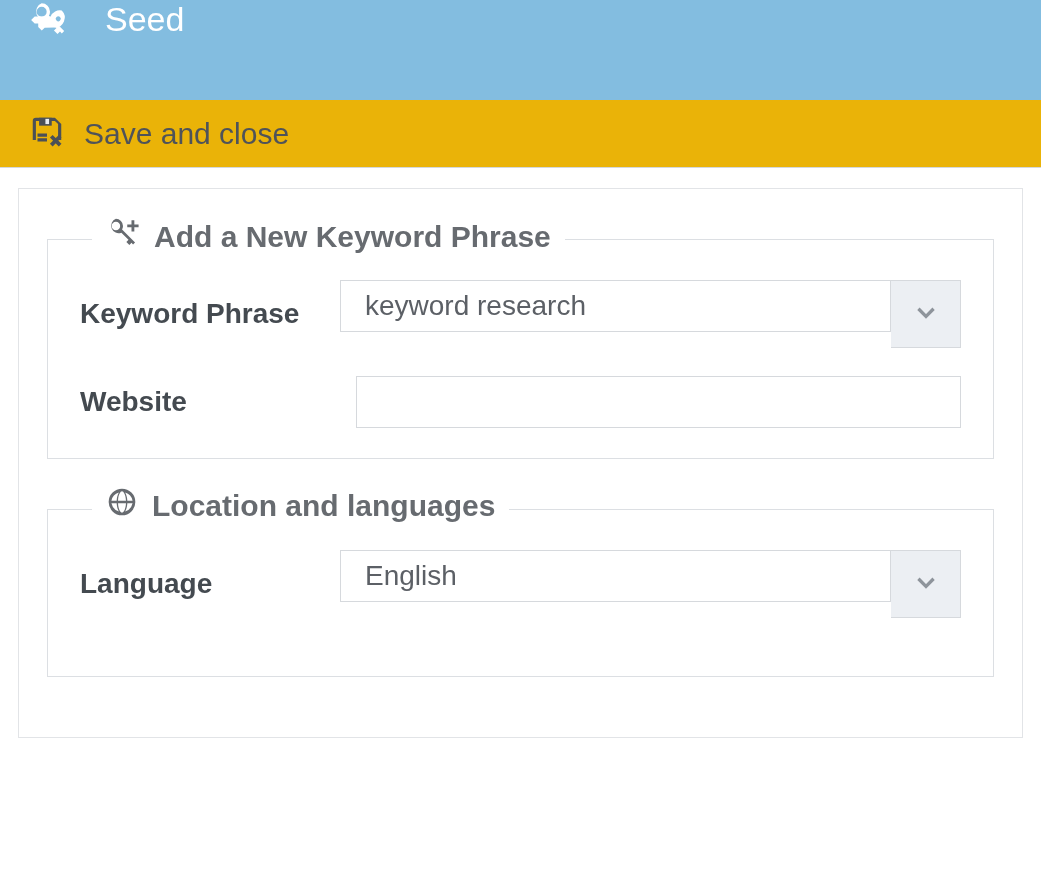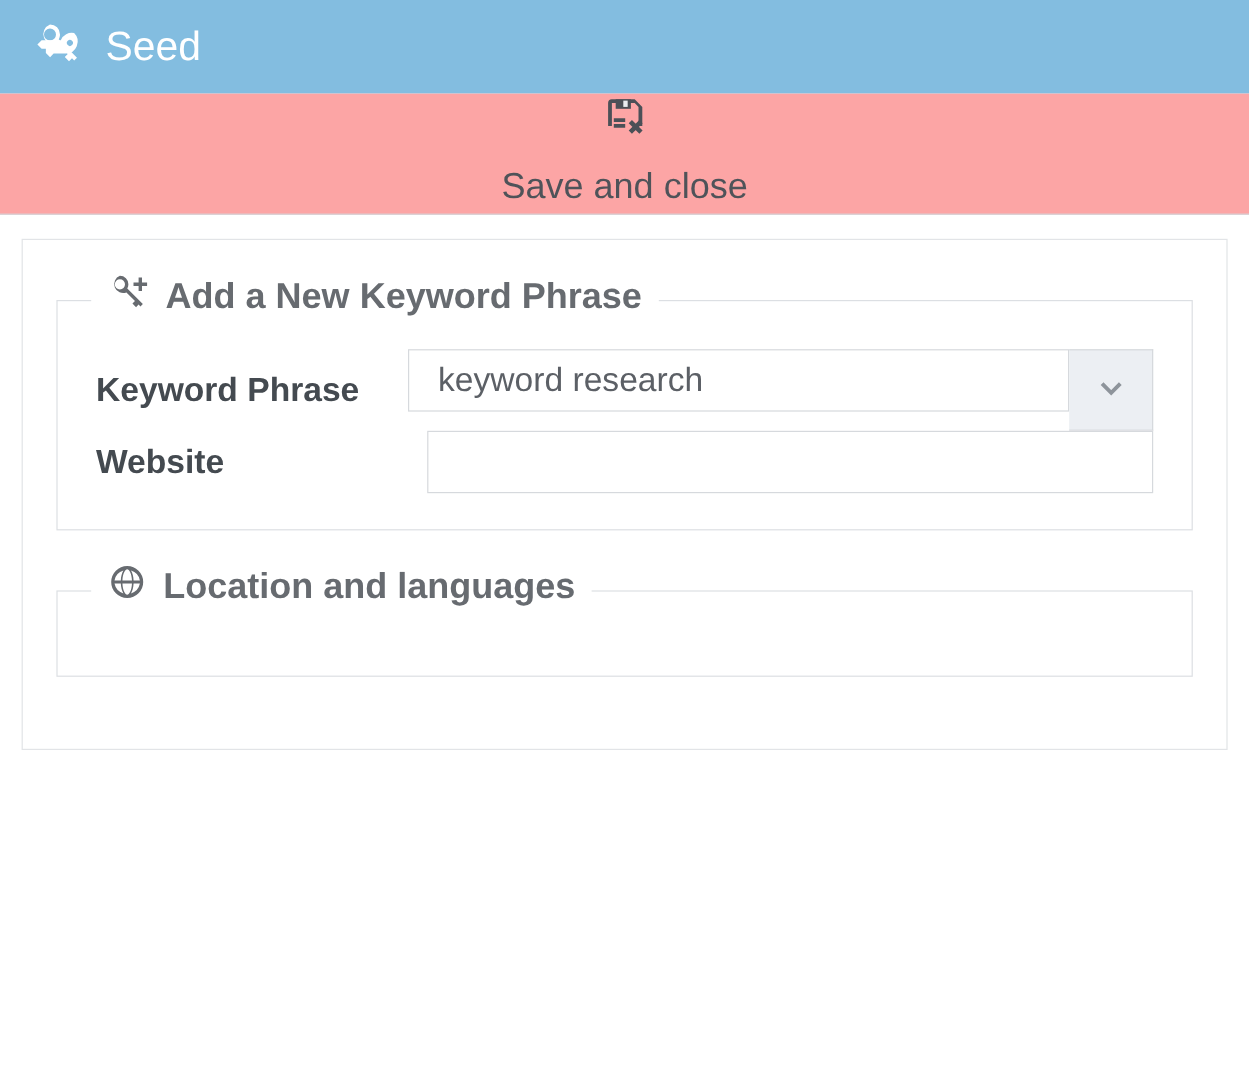--- a/index.html
+++ b/index.html
@@ -5,42 +5,40 @@
   * { box-sizing: border-box; margin: 0; padding: 0; }
   body {
     font-family: "Segoe UI", "Helvetica Neue", Arial, sans-serif;
     background: #ffffff;
     color: #555a60;
     width: 1041px;
   }
   
   .header-bar {
     background: #83bde0;
-    height: 78px;
-    display: flex;
-    align-items: center;
+    height: 100px;
+    display: flex;
     padding: 0 30px;
-    gap: 18px;
+    gap: 35px;
   }
   .header-bar .title {
     color: #ffffff;
     font-size: 34px;
     font-weight: 400;
   }
   .header-bar svg { fill: #ffffff; }
   
   .toolbar {
-    background: #fca5a5;
+    background: #eab308;
     border-bottom: 1px solid #d4d8dc;
-    height: 101px;
+    height: 68px;
     display: flex;
     align-items: center;
     padding: 0 28px;
     gap: 18px;
-    flex-direction: column;
   }
   .toolbar .save-icon { color: #4b5057; }
   .toolbar .save-label {
     font-size: 30px;
     color: #4f5359;
   }
   
   .content {
     padding: 20px 18px 40px 18px;
   }
@@ -52,35 +50,36 @@
   .fbox {
     margin: 0 28px 30px 28px;
     border: 1px solid #dcdfe3;
     position: relative;
     padding: 40px 32px 30px 32px;
   }
   .fbox:first-of-type { margin-top: 0; }
   .fbox .legend {
     position: absolute;
     top: -24px;
-    left: 28px;
+    left: 44px;
     background: #ffffff;
     padding: 0 14px;
     display: flex;
     align-items: center;
     gap: 14px;
     font-size: 30px;
     font-weight: 600;
     color: #676b70;
   }
   .fbox .legend svg { fill: #676b70; }
   
   .row {
     display: flex;
     align-items: center;
+    margin-bottom: 28px;
   }
   .row:last-child { margin-bottom: 0; gap: 16px; }
   .label {
     width: 260px;
     font-size: 28px;
     font-weight: 700;
     color: #444a50;
   }
   .or-row .label { font-weight: 700; }
   .control {
@@ -186,19 +185,34 @@
     <div class="fbox" style="margin-top:50px;">
       <div class="legend">
         <span>
           <svg width="32" height="32" viewBox="0 0 24 24">
             <path d="M12 2a10 10 0 1 0 0 20 10 10 0 0 0 0-20zm7.93 9H16c-.1-2.4-.7-4.56-1.62-6.12A8.03 8.03 0 0 1 19.93 11zM12 4c1.2 0 2.78 2.55 2.98 7H9.02C9.22 6.55 10.8 4 12 4zM9.62 4.88C8.7 6.44 8.1 8.6 8 11H4.07a8.03 8.03 0 0 1 5.55-6.12zM4.07 13H8c.1 2.4.7 4.56 1.62 6.12A8.03 8.03 0 0 1 4.07 13zM12 20c-1.2 0-2.78-2.55-2.98-7h5.96C14.78 17.45 13.2 20 12 20zm2.38-.88c.92-1.56 1.52-3.72 1.62-6.12h3.93a8.03 8.03 0 0 1-5.55 6.12z"></path>
           </svg>
         </span>
         <span>Location and languages</span>
       </div>
 
+      <div class="row">
+        <div class="label">Language</div>
+        <div class="control">
+          <div class="combo">
+            <input class="combo-input" type="text" readonly="" value="English" style="">
+            <div class="chev">
+              <span>
+                <svg width="26" height="26" viewBox="0 0 24 24">
+                    <polyline points="5 9 12 16 19 9"></polyline>
+                  </svg>
+              </span>
+            </div>
+          </div>
+        </div>
+      </div>
 
       <div class="row">
       </div>
     </div>
 
   </div>
 </div>
 
 </body></html>

